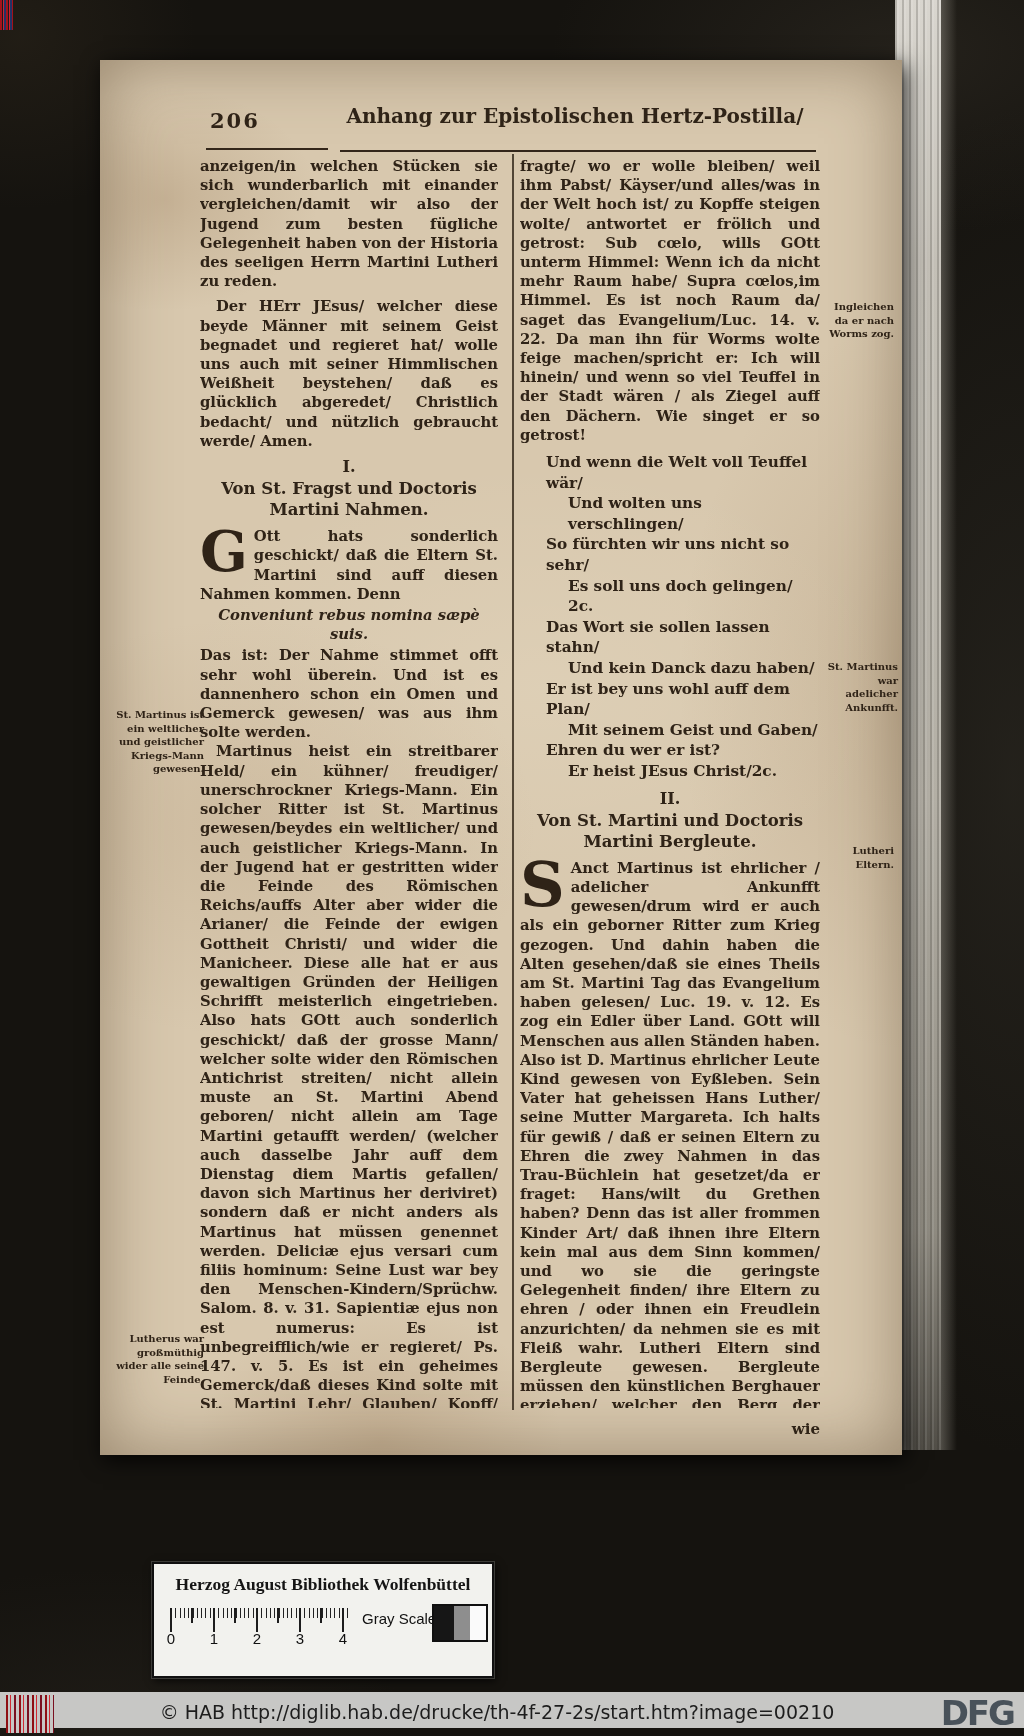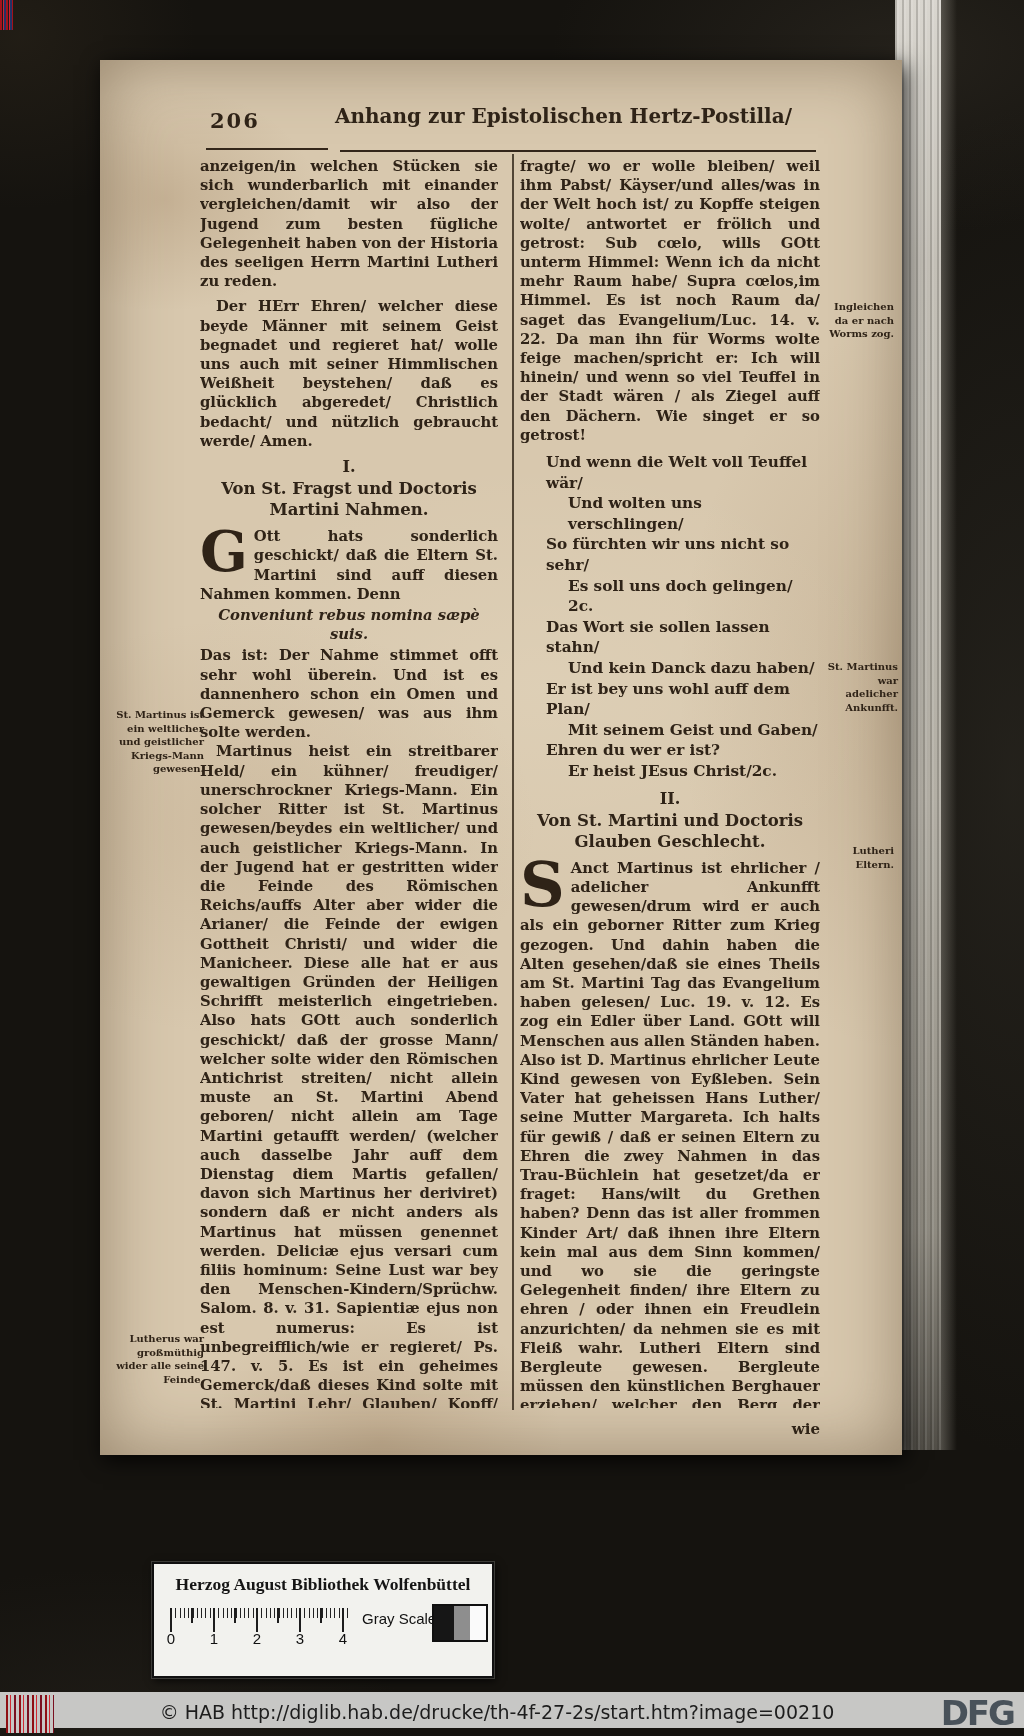--- a/index.html
+++ b/index.html
@@ -30,21 +30,21 @@
     background-color:#d8c8ae;
     background-image:
       radial-gradient(220px 160px at 8% 10%, rgba(150,120,85,.28), transparent 70%),
       radial-gradient(320px 520px at 100% 45%, rgba(140,110,75,.20), transparent 70%),
       radial-gradient(260px 190px at 35% 99%, rgba(150,118,82,.25), transparent 70%),
       radial-gradient(420px 300px at 18% 55%, rgba(148,118,82,.15), transparent 70%),
       radial-gradient(520px 320px at 55% 45%, rgba(255,248,228,.14), transparent 70%);
     box-shadow: inset 0 0 70px rgba(88,68,44,.5), 3px 5px 20px rgba(0,0,0,.85);
     color:#2f2317;}
   .page-num{position:absolute;left:110px;top:48px;font-size:21px;font-weight:bold;letter-spacing:2px;}
-  .running-title{position:absolute;left:235px;top:44px;width:480px;
+  .running-title{position:absolute;left:235px;top:44px;width:480px;text-align:center;
     font-size:20px;font-weight:bold;}
   .rule-a{position:absolute;left:106px;top:88px;width:122px;height:2px;background:#33261a;}
   .rule-b{position:absolute;left:240px;top:90px;width:476px;height:2px;background:#33261a;}
   .divider{position:absolute;left:412px;top:94px;width:2px;height:1256px;background:rgba(48,36,22,.8);}
   .col{position:absolute;top:96px;height:1252px;overflow:hidden;
     font-size:14.8px;line-height:19.2px;text-align:justify;font-weight:bold;}
   .col-left{left:100px;width:298px;}
   .col-right{left:420px;width:300px;}
   .col p{margin:0 0 0 0;text-indent:16px;}
   .col p.noindent{text-indent:0;}
@@ -102,21 +102,21 @@
 
   <div class="page">
     <div class="page-num">206</div>
     <div class="running-title">Anhang zur Epistolischen Hertz-Postilla/</div>
     <div class="rule-a"></div>
     <div class="rule-b"></div>
     <div class="divider"></div>
 
     <div class="col col-left">
       <p class="noindent">anzeigen/in welchen Stücken sie sich wunderbarlich mit einander vergleichen/damit wir also der Jugend zum besten fügliche Gelegenheit haben von der Historia des seeligen Herrn Martini Lutheri zu reden.</p>
-      <p class="gap">Der HErr Ehren/ welcher diese beyde Männer mit seinem Geist begnadet und regieret hat/ wolle uns auch mit seiner Himmlischen Weißheit beystehen/ daß es glücklich abgeredet/ Christlich bedacht/ und nützlich gebraucht werde/ Amen.</p>
+      <p class="gap">Der HErr JEsus/ welcher diese beyde Männer mit seinem Geist begnadet und regieret hat/ wolle uns auch mit seiner Himmlischen Weißheit beystehen/ daß es glücklich abgeredet/ Christlich bedacht/ und nützlich gebraucht werde/ Amen.</p>
       <div class="sec-num">I.</div>
       <div class="sec-title">Von St. Fragst und Doctoris Martini Nahmen.</div>
       <p class="noindent"><span class="dc">G</span><span>Ott hats sonderlich geschickt/ daß die Eltern St. Martini sind auff diesen Nahmen kommen.  Denn</span></p>
       <div class="latin">Conveniunt rebus nomina sæpè suis.</div>
       <p class="noindent">Das ist: Der Nahme stimmet offt sehr wohl überein. Und ist es dannenhero schon ein Omen und Gemerck gewesen/ was aus ihm solte werden.</p>
       <p>Martinus heist ein streitbarer Held/ ein kühner/ freudiger/ unerschrockner Kriegs-Mann. Ein solcher Ritter ist St. Martinus gewesen/beydes ein weltlicher/ und auch geistlicher Kriegs-Mann. In der Jugend hat er gestritten wider die Feinde des Römischen Reichs/auffs Alter aber wider die Arianer/ die Feinde der ewigen Gottheit Christi/ und wider die Manicheer. Diese alle hat er aus gewaltigen Gründen der Heiligen Schrifft meisterlich eingetrieben. Also hats GOtt auch sonderlich geschickt/ daß der grosse Mann/ welcher solte wider den Römischen Antichrist streiten/ nicht allein muste an St. Martini Abend geboren/ nicht allein am Tage Martini getaufft werden/ (welcher auch dasselbe Jahr auff dem Dienstag diem Martis gefallen/ davon sich Martinus her deriviret) sondern daß er nicht anders als Martinus hat müssen genennet werden. Deliciæ ejus versari cum filiis hominum: Seine Lust war bey den Menschen-Kindern/Sprüchw. Salom. 8. v. 31. Sapientiæ ejus non est numerus: Es ist unbegreifflich/wie er regieret/ Ps. 147. v. 5. Es ist ein geheimes Gemerck/daß dieses Kind solte mit St. Martini Lehr/ Glauben/ Kopff/ Sinn/ Muth/ Confeßion und Religion stimmen. Freylich hat D. Martinus den Nahmen mit der That geführet: Er ist gewesen ein muthiger Helden-Mann/ der sich allein wider das gantze Römische Reich hat wagen dürffen/ ist das nicht ein freyer Muth/ so weiß ich nicht/ was Muth sey in der Welt? Da man ihn</p>
     </div>
 
     <div class="col col-right">
       <p class="noindent">fragte/ wo er wolle bleiben/ weil ihm Pabst/ Käyser/und alles/was in der Welt hoch ist/ zu Kopffe steigen wolte/ antwortet er frölich und getrost: Sub cœlo, wills GOtt unterm Himmel: Wenn ich da nicht mehr Raum habe/ Supra cœlos,im Himmel. Es ist noch Raum da/ saget das Evangelium/Luc. 14. v. 22. Da man ihn für Worms wolte feige machen/spricht er: Ich will hinein/ und wenn so viel Teuffel in der Stadt wären / als Ziegel auff den Dächern. Wie singet er so getrost!</p>
@@ -126,21 +126,21 @@
         <div>So fürchten wir uns nicht so sehr/</div>
         <div class="ind">Es soll uns doch gelingen/ 2c.</div>
         <div>Das Wort sie sollen lassen stahn/</div>
         <div class="ind">Und kein Danck dazu haben/</div>
         <div>Er ist bey uns wohl auff dem Plan/</div>
         <div class="ind">Mit seinem Geist und Gaben/</div>
         <div>Ehren du wer er ist?</div>
         <div class="ind">Er heist JEsus Christ/2c.</div>
       </div>
       <div class="sec-num">II.</div>
-      <div class="sec-title">Von St. Martini und Doctoris Glauben Geschlecht.</div>
+      <div class="sec-title">Von St. Martini und Doctoris Martini Bergleute.</div>
       <p class="noindent"><span class="dc dc-s">S</span><span>Anct Martinus ist ehrlicher / adelicher Ankunfft gewesen/drum wird er auch als ein geborner Ritter zum Krieg gezogen. Und dahin haben die Alten gesehen/daß sie eines Theils am St. Martini Tag das Evangelium haben gelesen/ Luc. 19. v. 12. Es zog ein Edler über Land. GOtt will Menschen aus allen Ständen haben. Also ist D. Martinus ehrlicher Leute Kind gewesen von Eyßleben. Sein Vater hat geheissen Hans Luther/ seine Mutter Margareta. Ich halts für gewiß / daß er seinen Eltern zu Ehren die zwey Nahmen in das Trau-Büchlein hat gesetzet/da er fraget: Hans/wilt du Grethen haben? Denn das ist aller frommen Kinder Art/ daß ihnen ihre Eltern kein mal aus dem Sinn kommen/ und wo sie die geringste Gelegenheit finden/ ihre Eltern zu ehren / oder ihnen ein Freudlein anzurichten/ da nehmen sie es mit Fleiß wahr. Lutheri Eltern sind Bergleute gewesen. Bergleute müssen den künstlichen Berghauer erziehen/ welcher den Berg der Heiligen Schrifft glücklich ist durchfahren/ und allda das köstliche Gold des theuren Verdienstes JEsu Christi gefunden/ das ist eitel köstlich Gold zum Hochzeitlichen Braut-Schmuck unserer Seelen/ Ps. 45. v. 5. Ja er hat das schöne/ reine/ blancke super-feine Silber der guten Wercke heraus gesucht/ und bewiesen/ daß allein dieselben Werck GOtt gefallen / welche er in seinem Wort deutlich hat geboten/er hat uns klüglich geweiset/</span></p>
     </div>
 
     <div class="mnote mn-l1">St. Martinus ist ein weltlicher und geistlicher Kriegs-Mann gewesen.</div>
     <div class="mnote mn-l2">Lutherus war großmüthig wider alle seine Feinde.</div>
     <div class="mnote mn-r1">Ingleichen da er nach Worms zog.</div>
     <div class="mnote mn-r2">St. Martinus war adelicher Ankunfft.</div>
     <div class="mnote mn-r3">Lutheri Eltern.</div>
 
     <div class="catchword">wie</div>

